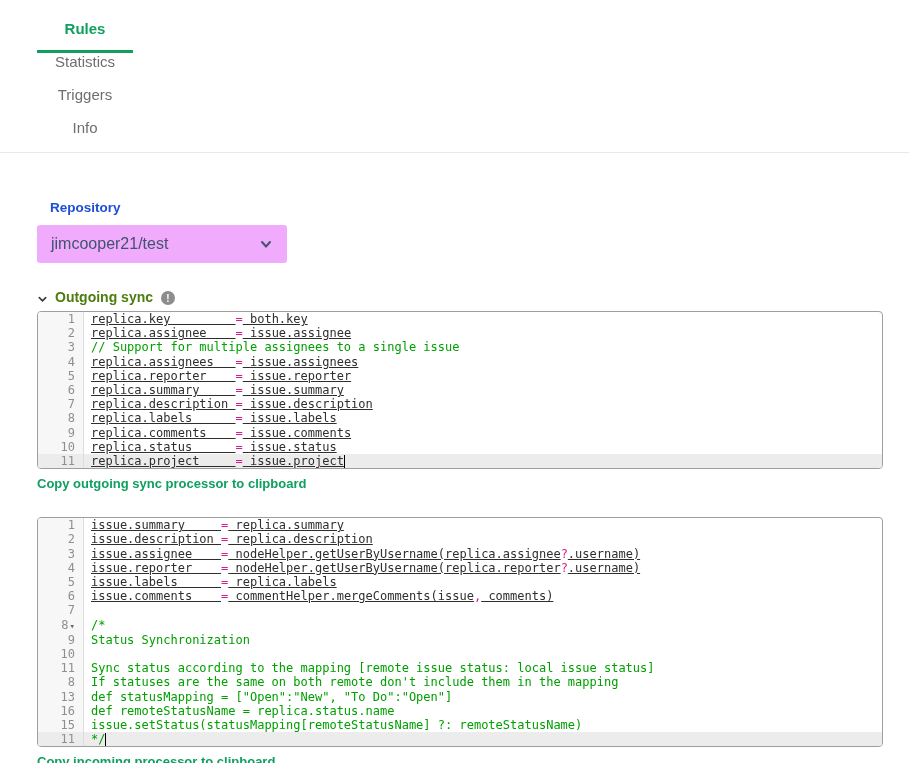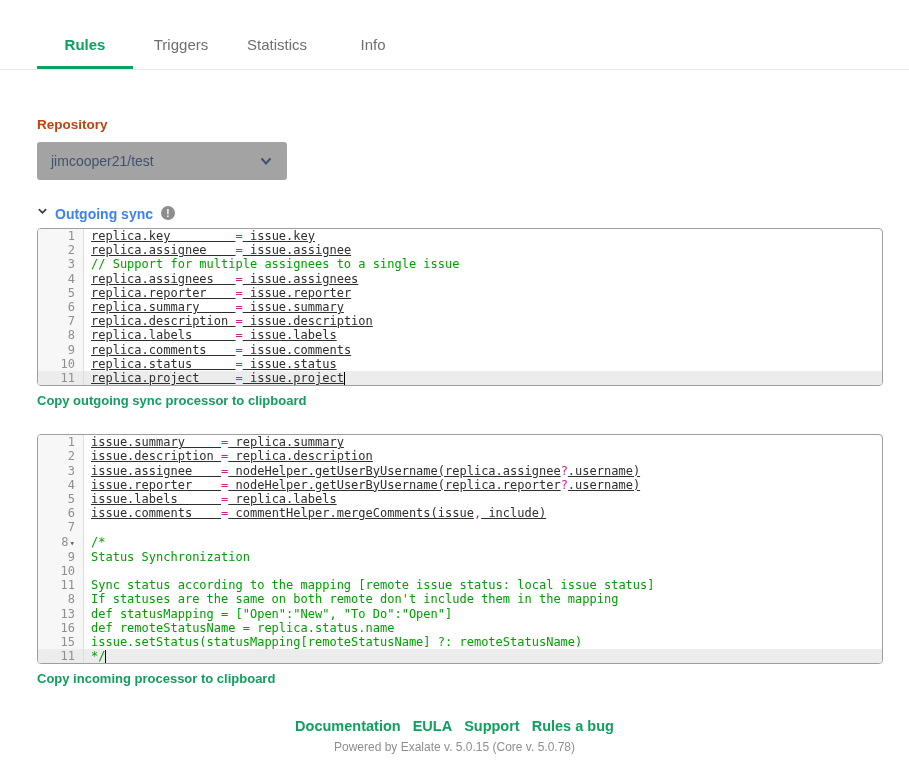--- a/index.html
+++ b/index.html
@@ -9,33 +9,33 @@
     --code-text:#2e2e2e;
   }
   *{margin:0;padding:0;box-sizing:border-box;}
   html,body{background:#fff;}
   body{
     width:909px;height:763px;overflow:hidden;
     font-family:"Liberation Sans",sans-serif;
     color:#2e2e2e;
   }
   
-  .tabs{display:flex;padding:36px 0 0 37px;border-bottom:1px solid #e9e9e9;}
+  .tabs{display:flex;padding:20px 0 0 37px;border-bottom:1px solid #e9e9e9;flex-direction:column;}
   .tab{width:96px;text-align:center;font-size:15px;color:#6e6e6e;
        padding-bottom:16px;cursor:pointer;}
   .tab.active{color:var(--accent);font-weight:bold;
        box-shadow:inset 0 -3px 0 var(--accent);}
   
   .content{margin:0 26px 0 37px;}
-  .repo-label{margin-top:47px;font-size:13.5px;font-weight:bold;color:#c2410c;}
+  .repo-label{margin-top:47px;font-size:13.5px;font-weight:bold;color:#1d4ed8;margin-left:13px;}
   .select{margin-top:10px;width:250px;height:38px;padding:0 14px;
-    background:#a3a3a3;border-radius:3px;display:flex;align-items:center;
-    justify-content:space-between;font-size:14px;color:#42526e;cursor:pointer;}
+    background:#f0abfc;border-radius:3px;display:flex;align-items:center;
+    justify-content:space-between;font-size:16px;color:#42526e;cursor:pointer;}
   section{margin-top:26px;}
-  .sec-head{display:flex;align-items:flex-start;font-size:14px;font-weight:bold;color:#3b82f6;}
+  .sec-head{display:flex;align-items:flex-end;font-size:14px;font-weight:bold;color:#4d7c0f;}
   .sec-head .chev{margin-right:7px;display:inline-block;}
   .info{width:14px;height:14px;margin-left:8px;border-radius:50%;background:#8d8d8d;
     color:#fff;font-size:10px;font-weight:bold;display:inline-flex;
     align-items:center;justify-content:center;cursor:pointer;}
   .info::before{content:"!";}
   
   .editor{margin-top:6px;border:1px solid #9e9e9e;border-radius:4px;overflow:hidden;
     background:#fff;font-family:"DejaVu Sans Mono",monospace;font-size:12px;
     line-height:14.2px;cursor:text;}
   .cm-line{display:flex;white-space:pre;}
@@ -59,22 +59,22 @@
   .flink{display:inline-block;margin:0 6px;cursor:pointer;color:var(--accent);}
   .powered{margin-top:6px;font-size:12px;color:#8f8f8f;}
 </style>
 </head>
 <body>
 
 <div class="page">
 
   <nav class="tabs">
       <div class="tab active">Rules</div>
+      <div class="tab">Statistics</div>
       <div class="tab">Triggers</div>
-      <div class="tab">Statistics</div>
       <div class="tab">Info</div>
     </nav>
 
   <main class="content">
 
     <div class="repo-label">Repository</div>
 
     <div class="select">
       <span>jimcooper21/test</span>
       <svg width="14" height="14" viewBox="0 0 14 14">
@@ -84,21 +84,21 @@
 
     <section>
       <div class="sec-head">
         <svg class="chev" width="11" height="11" viewBox="0 0 12 12">
           <path d="M2.5 4 L6 7.5 L9.5 4" fill="none" stroke="#3a3a3a" stroke-width="1.8" stroke-linecap="round"></path>
         </svg>
         <span>Outgoing sync</span>
         <span class="info"></span>
       </div>
       <div class="editor">
-          <div class="cm-line"><span class="gut">1</span><span class="codeln"><span class="tk-t">replica.key         </span><span class="tk-o">=</span><span class="tk-t"> issue.key</span></span></div>
+          <div class="cm-line"><span class="gut">1</span><span class="codeln"><span class="tk-t">replica.key         </span><span class="tk-o">=</span><span class="tk-t"> both.key</span></span></div>
           <div class="cm-line"><span class="gut">2</span><span class="codeln"><span class="tk-t">replica.assignee    </span><span class="tk-o">=</span><span class="tk-t"> issue.assignee</span></span></div>
           <div class="cm-line"><span class="gut">3</span><span class="codeln"><span class="tk-c">// Support for multiple assignees to a single issue</span></span></div>
           <div class="cm-line"><span class="gut">4</span><span class="codeln"><span class="tk-t">replica.assignees   </span><span class="tk-o">=</span><span class="tk-t"> issue.assignees</span></span></div>
           <div class="cm-line"><span class="gut">5</span><span class="codeln"><span class="tk-t">replica.reporter    </span><span class="tk-o">=</span><span class="tk-t"> issue.reporter</span></span></div>
           <div class="cm-line"><span class="gut">6</span><span class="codeln"><span class="tk-t">replica.summary     </span><span class="tk-o">=</span><span class="tk-t"> issue.summary</span></span></div>
           <div class="cm-line"><span class="gut">7</span><span class="codeln"><span class="tk-t">replica.description </span><span class="tk-o">=</span><span class="tk-t"> issue.description</span></span></div>
           <div class="cm-line"><span class="gut">8</span><span class="codeln"><span class="tk-t">replica.labels      </span><span class="tk-o">=</span><span class="tk-t"> issue.labels</span></span></div>
           <div class="cm-line"><span class="gut">9</span><span class="codeln"><span class="tk-t">replica.comments    </span><span class="tk-o">=</span><span class="tk-t"> issue.comments</span></span></div>
           <div class="cm-line"><span class="gut">10</span><span class="codeln"><span class="tk-t">replica.status      </span><span class="tk-o">=</span><span class="tk-t"> issue.status</span></span></div>
           <div class="cm-line active"><span class="gut">11</span><span class="codeln"><span class="tk-t">replica.project     </span><span class="tk-o">=</span><span class="tk-t"> issue.project</span><span class="cursor"></span></span></div>
@@ -106,21 +106,21 @@
       <span class="copy-link">Copy outgoing sync processor to clipboard</span>
     </section>
 
     <section>
       <div class="editor">
           <div class="cm-line"><span class="gut">1</span><span class="codeln"><span class="tk-t">issue.summary     </span><span class="tk-o">=</span><span class="tk-t"> replica.summary</span></span></div>
           <div class="cm-line"><span class="gut">2</span><span class="codeln"><span class="tk-t">issue.description </span><span class="tk-o">=</span><span class="tk-t"> replica.description</span></span></div>
           <div class="cm-line"><span class="gut">3</span><span class="codeln"><span class="tk-t">issue.assignee    </span><span class="tk-o">=</span><span class="tk-t"> nodeHelper.getUserByUsername(replica.assignee</span><span class="tk-o">?</span><span class="tk-t">.username)</span></span></div>
           <div class="cm-line"><span class="gut">4</span><span class="codeln"><span class="tk-t">issue.reporter    </span><span class="tk-o">=</span><span class="tk-t"> nodeHelper.getUserByUsername(replica.reporter</span><span class="tk-o">?</span><span class="tk-t">.username)</span></span></div>
           <div class="cm-line"><span class="gut">5</span><span class="codeln"><span class="tk-t">issue.labels      </span><span class="tk-o">=</span><span class="tk-t"> replica.labels</span></span></div>
-          <div class="cm-line"><span class="gut">6</span><span class="codeln"><span class="tk-t">issue.comments    </span><span class="tk-o">=</span><span class="tk-t"> commentHelper.mergeComments(issue</span><span class="tk-o">,</span><span class="tk-t"> include)</span></span></div>
+          <div class="cm-line"><span class="gut">6</span><span class="codeln"><span class="tk-t">issue.comments    </span><span class="tk-o">=</span><span class="tk-t"> commentHelper.mergeComments(issue</span><span class="tk-o">,</span><span class="tk-t"> comments)</span></span></div>
           <div class="cm-line"><span class="gut">7</span><span class="codeln"></span></div>
           <div class="cm-line"><span class="gut">8<span class="fold">▾</span></span><span class="codeln"><span class="tk-c">/*</span></span></div>
           <div class="cm-line"><span class="gut">9</span><span class="codeln"><span class="tk-c">Status Synchronization</span></span></div>
           <div class="cm-line"><span class="gut">10</span><span class="codeln"></span></div>
           <div class="cm-line"><span class="gut">11</span><span class="codeln"><span class="tk-c">Sync status according to the mapping [remote issue status: local issue status]</span></span></div>
           <div class="cm-line"><span class="gut">8</span><span class="codeln"><span class="tk-c">If statuses are the same on both remote don't include them in the mapping</span></span></div>
           <div class="cm-line"><span class="gut">13</span><span class="codeln"><span class="tk-c">def statusMapping = ["Open":"New", "To Do":"Open"]</span></span></div>
           <div class="cm-line"><span class="gut">16</span><span class="codeln"><span class="tk-c">def remoteStatusName = replica.status.name</span></span></div>
           <div class="cm-line"><span class="gut">15</span><span class="codeln"><span class="tk-c">issue.setStatus(statusMapping[remoteStatusName] ?: remoteStatusName)</span></span></div>
           <div class="cm-line active"><span class="gut">11</span><span class="codeln"><span class="tk-c">*/</span><span class="cursor"></span></span></div>

